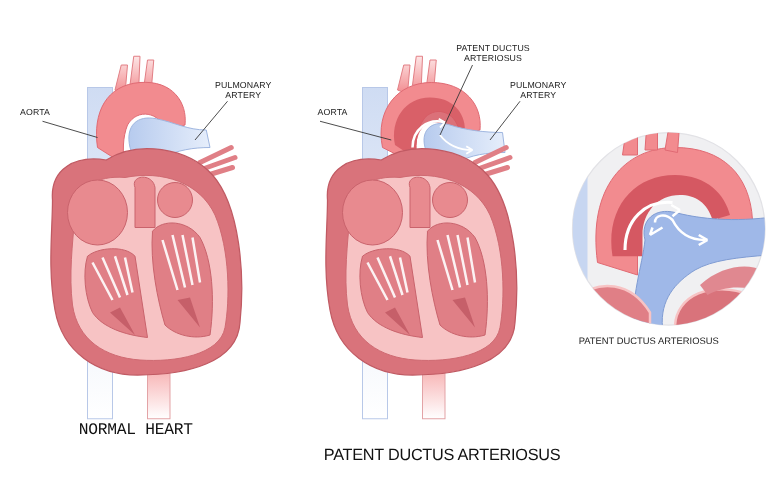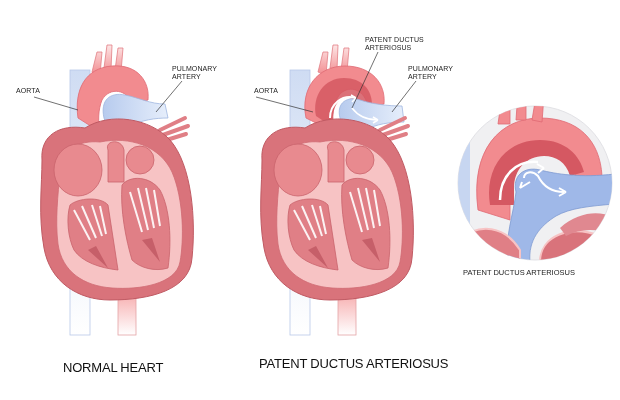--- a/index.html
+++ b/index.html
@@ -1,17 +1,17 @@
 <!DOCTYPE html>
 <html><head>
 <meta charset="utf-8">
 <style>
   html, body { margin: 0; padding: 0; background: #ffffff; }
   body { width: 620px; height: 400px; position: relative; overflow: hidden; font-family: "Liberation Sans", "DejaVu Sans", sans-serif; }
-  .stage { position: absolute; left: 0; top: 0; width: 620px; height: 297px; }
+  .stage { position: absolute; left: 0; top: 0; width: 620px; height: 297px; text-align: center; }
   .lbl { position: absolute; font-size: 7px; line-height: 8px; color: #222; letter-spacing: 0.1px; white-space: nowrap; }
   .cap { position: absolute; font-size: 13px; color: #111; white-space: nowrap; letter-spacing: -0.2px; }
   .cap-small { position: absolute; font-size: 7.5px; color: #222; white-space: nowrap; }
   svg { position: absolute; left: 0; top: 0; }
 </style>
 </head>
 <body>
 
 <div class="stage">
 
@@ -131,16 +131,16 @@
   <div>PATENT DUCTUS</div>
   <div>ARTERIOSUS</div>
 </div>
 <div class="lbl" style="left:408px; top:65px;">
   <div>PULMONARY</div>
   <div>ARTERY</div>
 </div>
 
 <div class="cap-small" style="left:463px; top:268px;">PATENT DUCTUS ARTERIOSUS</div>
 
-<div class="cap" style="left:63px; top:360px;">NORMAL HEART</div>
+<div class="cap" style="left:63px; top:336px;font-family:Liberation Mono, monospace;">NORMAL HEART</div>
 <div class="cap" style="left:259px; top:356px;">PATENT DUCTUS ARTERIOSUS</div>
 
 </div>
 
 </body></html>

